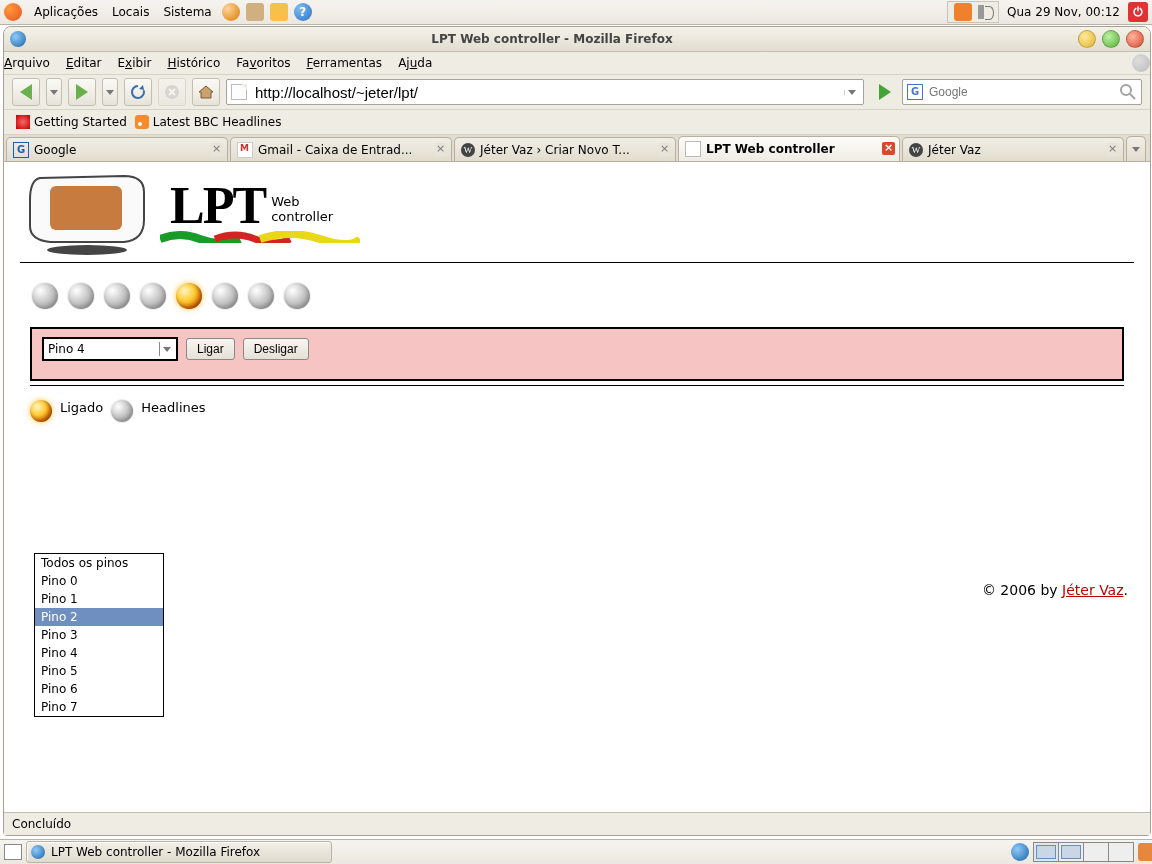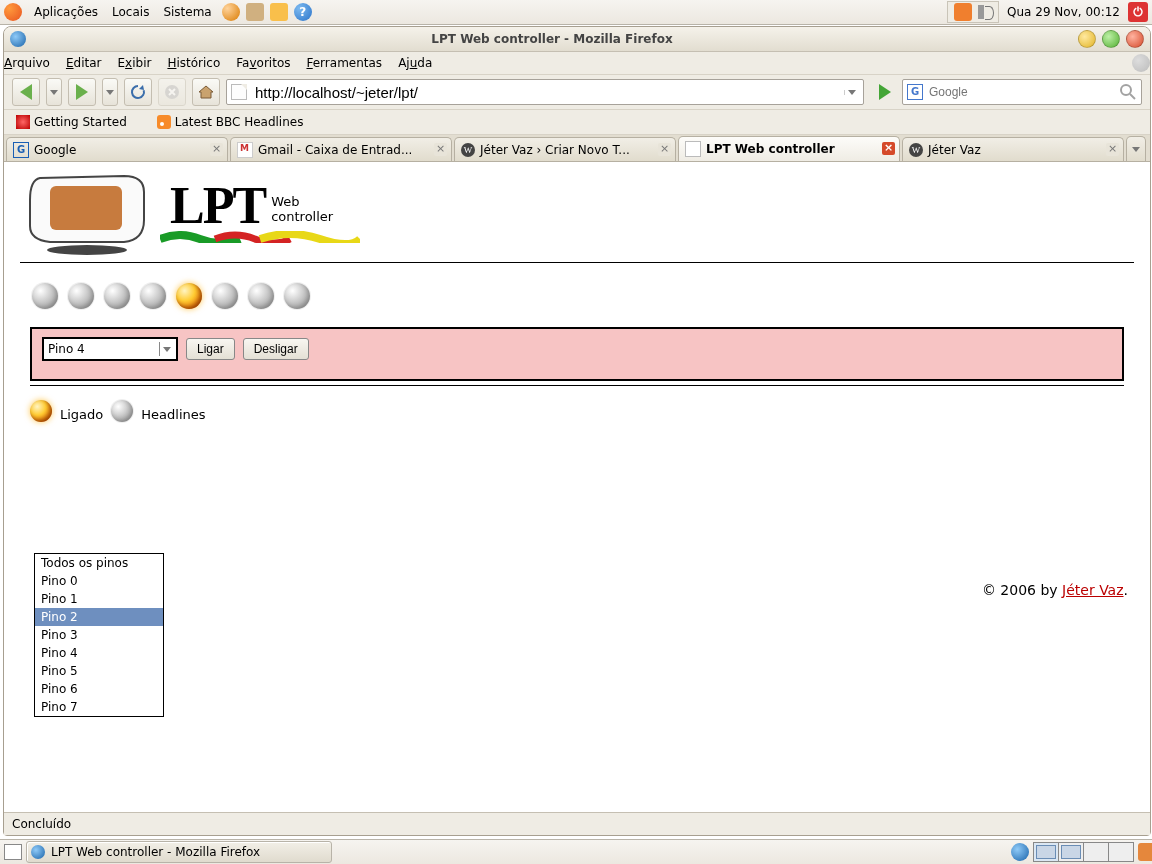--- a/index.html
+++ b/index.html
@@ -40,21 +40,21 @@
 .urlbox .page:before{content:"";position:absolute;right:-1px;top:-1px;border:3px solid transparent;border-right-color:#efece4;border-top-color:#efece4}
 .urlbox input{border:none;outline:none;flex:1;font-size:15px}
 .urldd{width:14px;border-left:1px solid #ccc;display:flex;align-items:center;justify-content:center}
 .go{width:22px;height:22px;margin-left:4px;display:flex;align-items:center;justify-content:center}
 .go .arrow-r{border-left-color:#44a536}
 .search{width:230px;height:24px;border:1px solid #a7a29a;background:#fff;display:flex;align-items:center;padding:0 4px;border-radius:2px}
 .search .gico{width:14px;height:14px;border:1px solid #4477cc;color:#4477cc;font-weight:bold;font-size:10px;line-height:13px;text-align:center;margin-right:4px}
 .search input{border:none;outline:none;flex:1;font-size:12px;color:#888}
 .search .mag{width:18px;height:18px;opacity:.6}
 
-.bmbar{height:24px;background:#efece4;display:flex;align-items:center;padding:0 8px;gap:22px;border-bottom:1px solid #d8d3c7}
+.bmbar{height:24px;background:#efece4;display:flex;align-items:center;padding:0 8px;gap:0;border-bottom:1px solid #d8d3c7}
 .bm{display:flex;align-items:center;gap:4px;padding:2px 4px}
 .bm .hot{width:14px;height:14px;background:radial-gradient(circle,#f66,#b00)}
 .bm .rss{width:14px;height:14px;background:#f78b2a;border-radius:3px;position:relative}
 .bm .rss:after{content:"";position:absolute;left:3px;bottom:3px;width:4px;height:4px;border-radius:50%;background:#fff}
 
 .tabstrip{height:26px;background:#e2ddd0;display:flex;align-items:flex-end;border-bottom:1px solid #b6b0a2;padding-left:2px}
 .tab{height:24px;border:1px solid #b6b0a2;border-bottom:none;border-radius:5px 5px 0 0;background:linear-gradient(#f1eee6,#e1dccd);display:flex;align-items:center;padding:0 20px 0 6px;gap:5px;margin-right:2px;position:relative;width:222px;box-sizing:border-box;font-size:12px;white-space:nowrap;overflow:hidden}
 .tab.active{background:linear-gradient(#fdfcf9,#efece4);font-weight:bold;height:25px}
 .tab .x{position:absolute;right:4px;top:5px;width:13px;height:13px;border-radius:2px;background:#e8e4d9;color:#777;text-align:center;line-height:11px;font-size:11px}
 .tab.active .x{background:#d54a2a;color:#fff}
@@ -83,21 +83,21 @@
 .panel-row{display:flex;gap:8px;align-items:center}
 .selectbox{position:relative}
 .selectbox .selbtn{width:126px;height:20px;border:2px solid #000;background:#fff;display:flex;align-items:center;padding:0 2px 0 4px;font-size:12px}
 .selectbox .selbtn .dd{margin-left:auto;width:14px;height:14px;border-left:1px solid #888;display:flex;align-items:center;justify-content:center}
 .btn2{height:22px;padding:0 10px;border:1px solid #888;background:linear-gradient(#f8f6f1,#e4e0d5);border-radius:3px;font-size:12px}
 
 .dropdown{position:absolute;left:30px;top:391px;width:128px;border:1px solid #000;background:#fff;z-index:50}
 .dropdown .opt{padding:1px 6px;font-size:12px;line-height:16px;cursor:default}
 .dropdown .opt.sel{background:#6e8fbf;color:#fff}
 
-.legend-row{display:flex;align-items:flex-end;gap:8px;margin:14px 0 0 10px;font-size:13px}
+.legend-row{display:flex;align-items:flex-start;gap:8px;margin:14px 0 0 10px;font-size:13px}
 .legend-row .led{width:22px;height:22px}
 .copyright{position:absolute;right:22px;top:420px;font-size:14px}
 .copyright a{color:#b00}
 .hr2{border:none;border-top:1px solid #000;margin:4px 10px 0}
 
 .statusbar{height:22px;border-top:1px solid #c5bfb2;background:#efece4;display:flex;align-items:center;padding:0 8px;font-size:12px}
 
 .gnome-bot{position:absolute;left:0;bottom:0;width:1152px;height:24px;background:linear-gradient(#f6f4f0,#ece8e0);border-top:1px solid #b8b3a8;display:flex;align-items:center;padding:0 4px;gap:4px}
 .gnome-bot .desk{width:16px;height:14px;border:1px solid #888;background:#fff}
 .task{height:20px;border:1px solid #b8b3a8;background:linear-gradient(#f2efe7,#e0dbce);display:flex;align-items:center;gap:6px;padding:0 10px 0 4px;border-radius:3px;width:290px;box-shadow:inset 1px 1px 0 #fff}

